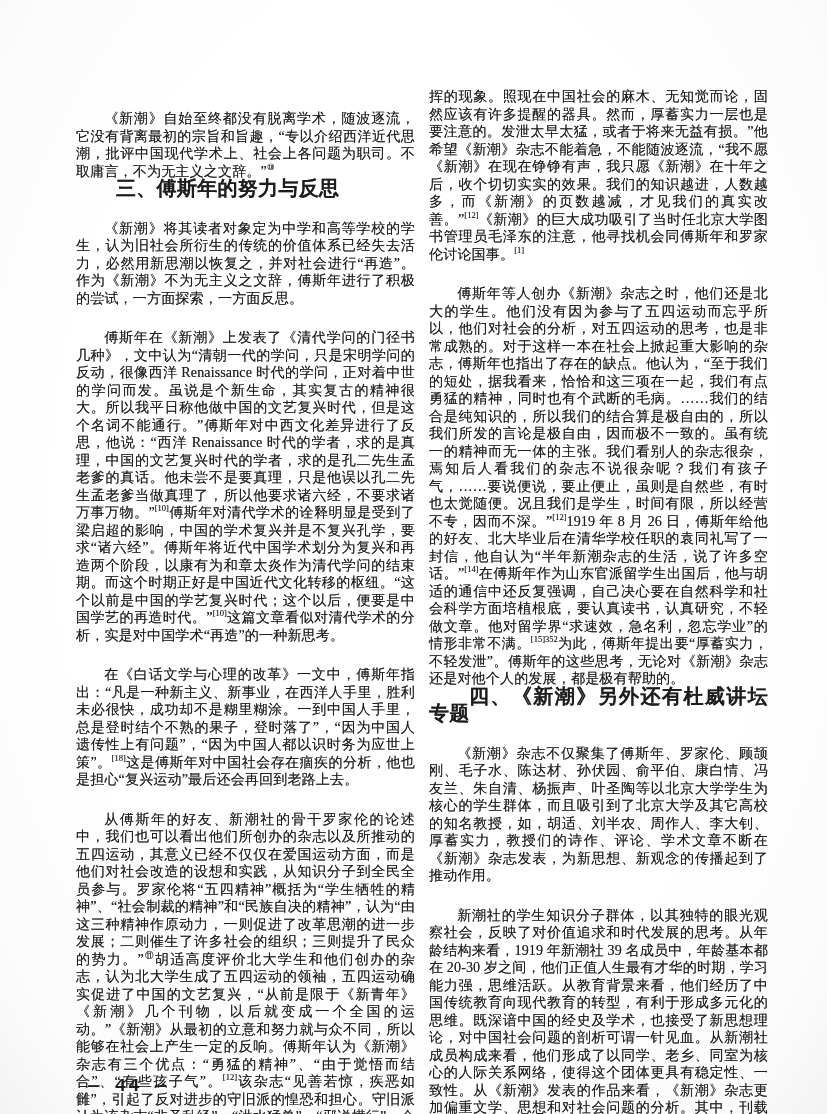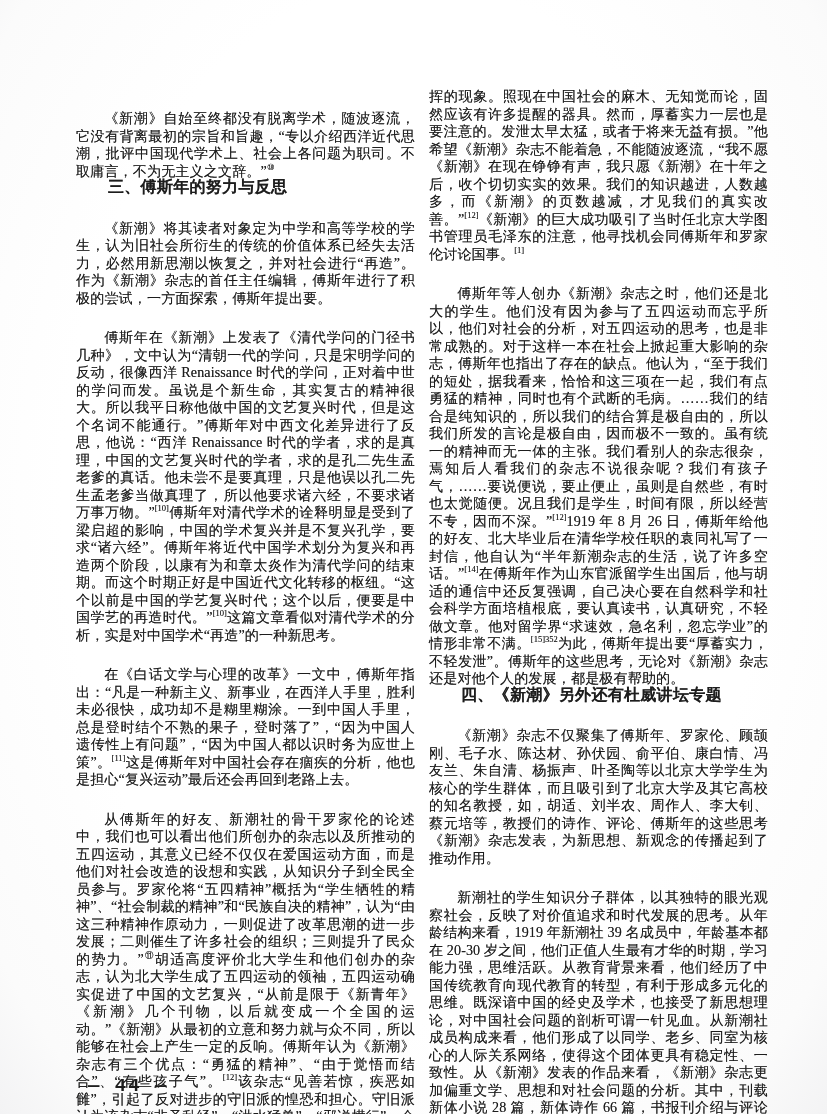--- a/index.html
+++ b/index.html
@@ -25,22 +25,22 @@
     line-height:17.5px;
     text-align:justify;
     letter-spacing:0.1px;
     text-shadow:0 0 .4px rgba(20,20,20,.6);
   }
   .col p.para{text-indent:2em;margin-top:22px;}
   .col p.cont{text-indent:0;}
   .col p.heading{
     font-weight:bold;
     text-indent:2em;
-    font-family:Liberation Mono, monospace;
-    font-size:16px;
+    font-family:Liberation Serif, serif;
+    font-size:20px;
     letter-spacing:0.3px;
   }
   sup{
     font-size:8.5px;
     line-height:0;
     vertical-align:super;
     letter-spacing:0;
   }
   .footer{
     position:absolute;left:88px;top:1075px;
@@ -51,28 +51,28 @@
   }
 </style>
 </head>
 <body>
 
 <div class="scan-page">
   <div class="content">
     <div class="col" id="col0">
         <p class="para">《新潮》自始至终都没有脱离学术，随波逐流，它没有背离最初的宗旨和旨趣，“专以介绍西洋近代思潮，批评中国现代学术上、社会上各问题为职司。不取庸言，不为无主义之文辞。”<sup>⑩</sup></p>
         <p class="heading">三、傅斯年的努力与反思</p>
-        <p class="para">《新潮》将其读者对象定为中学和高等学校的学生，认为旧社会所衍生的传统的价值体系已经失去活力，必然用新思潮以恢复之，并对社会进行“再造”。作为《新潮》杂志的首任主任编辑，傅斯年进行了积极的尝试，一方面探索，傅斯年提出要。</p>
+        <p class="para">《新潮》将其读者对象定为中学和高等学校的学生，认为旧社会所衍生的传统的价值体系已经失去活力，必然用新思潮以恢复之，并对社会进行“再造”。作为《新潮》不为无主义之文辞，傅斯年进行了积极的尝试，一方面探索，一方面反思。</p>
         <p class="para">傅斯年在《新潮》上发表了《清代学问的门径书几种》，文中认为“清朝一代的学问，只是宋明学问的反动，很像西洋 Renaissance 时代的学问，正对着中世的学问而发。虽说是个新生命，其实复古的精神很大。所以我平日称他做中国的文艺复兴时代，但是这个名词不能通行。”傅斯年对中西文化差异进行了反思，他说：“西洋 Renaissance 时代的学者，求的是真理，中国的文艺复兴时代的学者，求的是孔二先生孟老爹的真话。他未尝不是要真理，只是他误以孔二先生孟老爹当做真理了，所以他要求诸六经，不要求诸万事万物。”<sup>[10]</sup>傅斯年对清代学术的诠释明显是受到了梁启超的影响，中国的学术复兴并是不复兴孔学，要求“诸六经”。傅斯年将近代中国学术划分为复兴和再造两个阶段，以康有为和章太炎作为清代学问的结束期。而这个时期正好是中国近代文化转移的枢纽。“这个以前是中国的学艺复兴时代；这个以后，便要是中国学艺的再造时代。”<sup>[10]</sup>这篇文章看似对清代学术的分析，实是对中国学术“再造”的一种新思考。</p>
-        <p class="para">在《白话文学与心理的改革》一文中，傅斯年指出：“凡是一种新主义、新事业，在西洋人手里，胜利未必很快，成功却不是糊里糊涂。一到中国人手里，总是登时结个不熟的果子，登时落了”，“因为中国人遗传性上有问题”，“因为中国人都以识时务为应世上策”。<sup>[11]</sup>这是傅斯年对中国社会存在痼疾的分析，他也是担心“复兴运动”最后还会再回到老路上去。</p>
+        <p class="para">在《白话文学与心理的改革》一文中，傅斯年指出：“凡是一种新主义、新事业，在西洋人手里，胜利未必很快，成功却不是糊里糊涂。一到中国人手里，总是登时结个不熟的果子，登时落了”，“因为中国人遗传性上有问题”，“因为中国人都以识时务为应世上策”。<sup>[18]</sup>这是傅斯年对中国社会存在痼疾的分析，他也是担心“复兴运动”最后还会再回到老路上去。</p>
         <p class="para">从傅斯年的好友、新潮社的骨干罗家伦的论述中，我们也可以看出他们所创办的杂志以及所推动的五四运动，其意义已经不仅仅在爱国运动方面，而是他们对社会改造的设想和实践，从知识分子到全民全员参与。罗家伦将“五四精神”概括为“学生牺牲的精神”、“社会制裁的精神”和“民族自决的精神”，认为“由这三种精神作原动力，一则促进了改革思潮的进一步发展；二则催生了许多社会的组织；三则提升了民众的势力。”<sup>⑪</sup>胡适高度评价北大学生和他们创办的杂志，认为北大学生成了五四运动的领袖，五四运动确实促进了中国的文艺复兴，“从前是限于《新青年》《新潮》几个刊物，以后就变成一个全国的运动。”《新潮》从最初的立意和努力就与众不同，所以能够在社会上产生一定的反响。傅斯年认为《新潮》杂志有三个优点：“勇猛的精神”、“由于觉悟而结合”、“有些孩子气”。<sup>[12]</sup>该杂志“见善若惊，疾恶如雠”，引起了反对进步的守旧派的惶恐和担心。守旧派认为该杂志“非圣乱经”，“洪水猛兽”，“邪说横行”，企图对主办者加以治罪。</p>
         <p class="para">针对当时社会上期刊太多的现象，傅斯年对《新潮》有了思考。“我觉得期刊的出现太多了，有点不成熟而发</p>
       </div>
     <div class="col" id="col1">
         <p class="cont">挥的现象。照现在中国社会的麻木、无知觉而论，固然应该有许多提醒的器具。然而，厚蓄实力一层也是要注意的。发泄太早太猛，或者于将来无益有损。”他希望《新潮》杂志不能着急，不能随波逐流，“我不愿《新潮》在现在铮铮有声，我只愿《新潮》在十年之后，收个切切实实的效果。我们的知识越进，人数越多，而《新潮》的页数越减，才见我们的真实改善。”<sup>[12]</sup>《新潮》的巨大成功吸引了当时任北京大学图书管理员毛泽东的注意，他寻找机会同傅斯年和罗家伦讨论国事。<sup>[1]</sup></p>
         <p class="para">傅斯年等人创办《新潮》杂志之时，他们还是北大的学生。他们没有因为参与了五四运动而忘乎所以，他们对社会的分析，对五四运动的思考，也是非常成熟的。对于这样一本在社会上掀起重大影响的杂志，傅斯年也指出了存在的缺点。他认为，“至于我们的短处，据我看来，恰恰和这三项在一起，我们有点勇猛的精神，同时也有个武断的毛病。……我们的结合是纯知识的，所以我们的结合算是极自由的，所以我们所发的言论是极自由，因而极不一致的。虽有统一的精神而无一体的主张。我们看别人的杂志很杂，焉知后人看我们的杂志不说很杂呢？我们有孩子气，……要说便说，要止便止，虽则是自然些，有时也太觉随便。况且我们是学生，时间有限，所以经营不专，因而不深。”<sup>[12]</sup>1919 年 8 月 26 日，傅斯年给他的好友、北大毕业后在清华学校任职的袁同礼写了一封信，他自认为“半年新潮杂志的生活，说了许多空话。”<sup>[14]</sup>在傅斯年作为山东官派留学生出国后，他与胡适的通信中还反复强调，自己决心要在自然科学和社会科学方面培植根底，要认真读书，认真研究，不轻做文章。他对留学界“求速效，急名利，忽忘学业”的情形非常不满。<sup>[15]352</sup>为此，傅斯年提出要“厚蓄实力，不轻发泄”。傅斯年的这些思考，无论对《新潮》杂志还是对他个人的发展，都是极有帮助的。</p>
         <p class="heading">四、《新潮》另外还有杜威讲坛专题</p>
-        <p class="para">《新潮》杂志不仅聚集了傅斯年、罗家伦、顾颉刚、毛子水、陈达材、孙伏园、俞平伯、康白情、冯友兰、朱自清、杨振声、叶圣陶等以北京大学学生为核心的学生群体，而且吸引到了北京大学及其它高校的知名教授，如，胡适、刘半农、周作人、李大钊、蔡元培等，教授们的诗作、评论、傅斯年的这些思考《新潮》杂志发表，为新思想、新观念的传播起到了推动作用。</p>
+        <p class="para">《新潮》杂志不仅聚集了傅斯年、罗家伦、顾颉刚、毛子水、陈达材、孙伏园、俞平伯、康白情、冯友兰、朱自清、杨振声、叶圣陶等以北京大学学生为核心的学生群体，而且吸引到了北京大学及其它高校的知名教授，如，胡适、刘半农、周作人、李大钊、厚蓄实力，教授们的诗作、评论、学术文章不断在《新潮》杂志发表，为新思想、新观念的传播起到了推动作用。</p>
         <p class="para">新潮社的学生知识分子群体，以其独特的眼光观察社会，反映了对价值追求和时代发展的思考。从年龄结构来看，1919 年新潮社 39 名成员中，年龄基本都在 20-30 岁之间，他们正值人生最有才华的时期，学习能力强，思维活跃。从教育背景来看，他们经历了中国传统教育向现代教育的转型，有利于形成多元化的思维。既深谙中国的经史及学术，也接受了新思想理论，对中国社会问题的剖析可谓一针见血。从新潮社成员构成来看，他们形成了以同学、老乡、同室为核心的人际关系网络，使得这个团体更具有稳定性、一致性。从《新潮》发表的作品来看，《新潮》杂志更加偏重文学、思想和对社会问题的分析。其中，刊载新体小说 28 篇，新体诗作 66 篇，书报刊介绍与评论 21 篇，对中国传统社会批判、对新思想、哲学、教育、文学、心理学介绍等文论 107 篇；刊载萧伯纳、高尔基等名家译文 26 篇，<sup>⑫</sup>对社会问题评论 27 篇，另外还有杜威讲坛专题。</p>
       </div>
   </div>
   <div class="footer">— 44 —</div>
 </div>
 
 </body></html>

